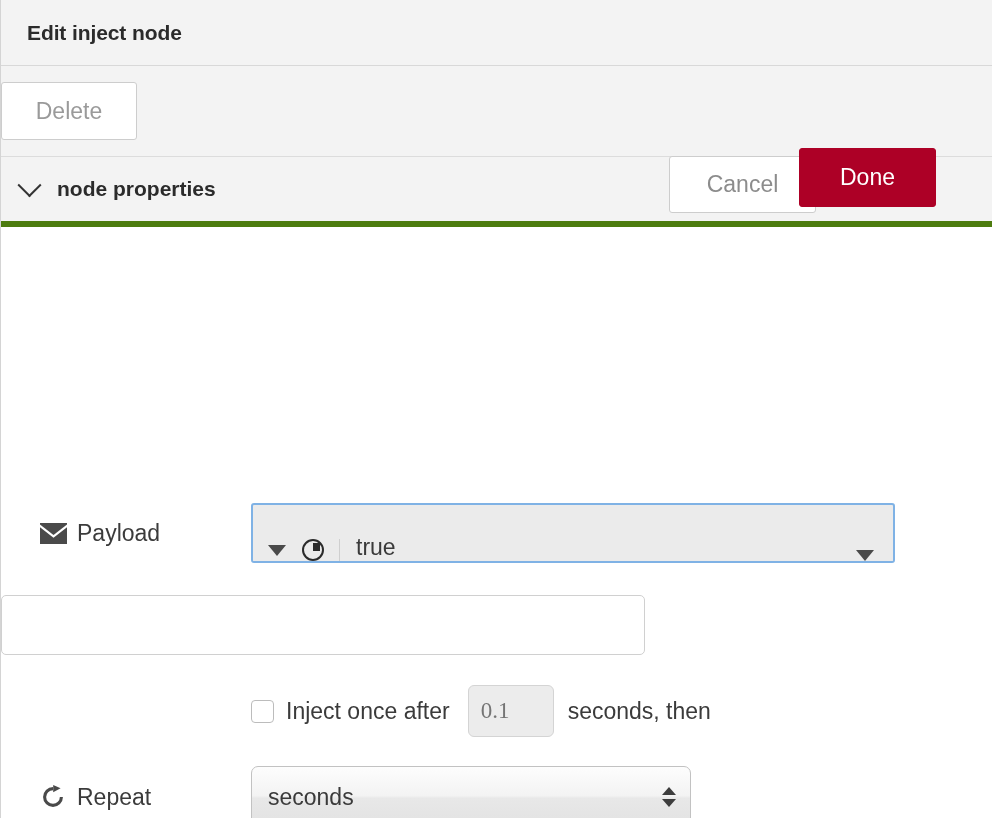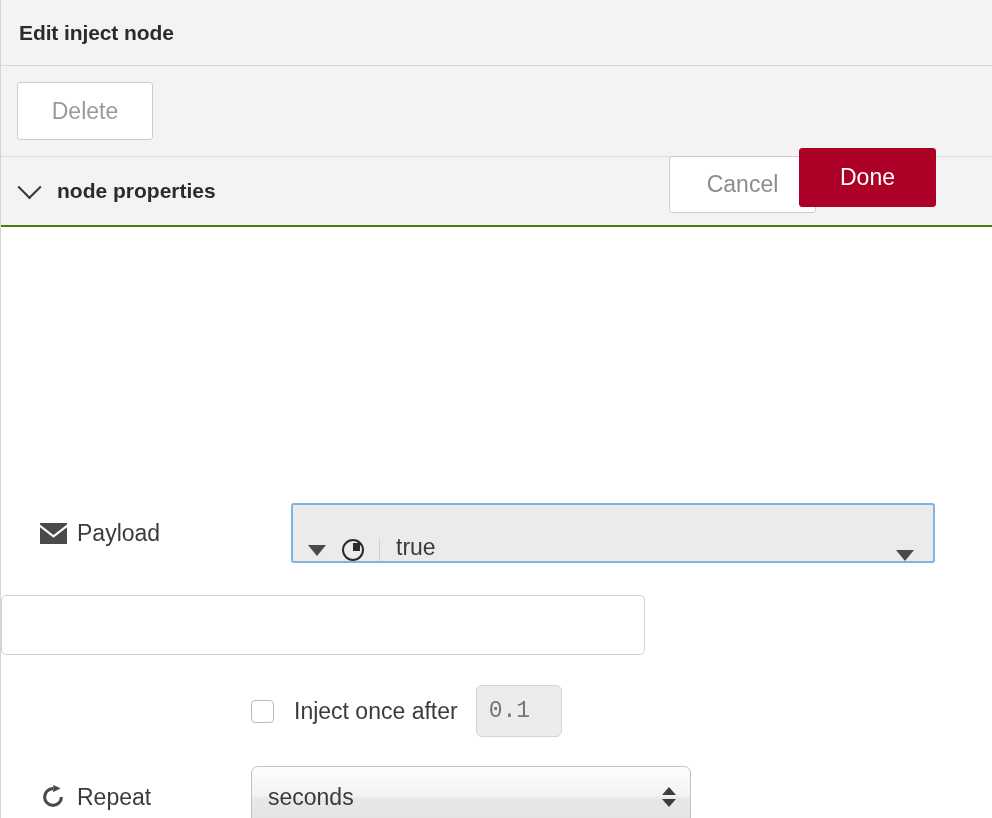--- a/index.html
+++ b/index.html
@@ -27,21 +27,21 @@
   
   .dialog-header {
     height: 66px;
     background: #f3f3f3;
     border-bottom: 1px solid #d8d8d8;
     display: flex;
     align-items: center;
     box-sizing: border-box;
   }
   .dialog-title {
-    margin-left: 18px;
+    margin-left: 26px;
     font-size: 21px;
     font-weight: bold;
     color: #2b2b2b;
     letter-spacing: -0.1px;
   }
 
   
   .dialog-toolbar {
     height: 91px;
     background: #f3f3f3;
@@ -57,21 +57,20 @@
     border-radius: 3px;
     box-sizing: border-box;
     cursor: pointer;
     line-height: 1;
     display: flex;
     align-items: center;
     justify-content: center;
     padding: 0;
   }
   .btn-delete {
-    margin-left: 16px;
     width: 136px;
     height: 58px;
     background: #ffffff;
     border: 1px solid #cdcdcd;
     color: #9a9a9a;
   }
   .btn-cancel {
     position: absolute;
     left: 668px;
     top: 90px;
@@ -89,21 +88,21 @@
     height: 59px;
     background: #ad0026;
     border: 1px solid #ad0026;
     color: #ffffff;
   }
 
   
   .section-band {
     height: 70px;
     background: #f3f3f3;
-    border-bottom: 2px solid #4d7c0f;
+    border-bottom: 6px solid #4d7c0f;
     display: flex;
     align-items: center;
     box-sizing: border-box;
   }
   .chevron-wrap {
     width: 56px;
     display: flex;
     justify-content: center;
     align-items: center;
     cursor: pointer;
@@ -232,34 +231,34 @@
     border: 1.5px solid #bcbcbc;
     border-radius: 4px;
     background: #fff;
     box-sizing: border-box;
     cursor: pointer;
     flex: 0 0 auto;
   }
   .once-text {
     font-size: 23px;
     color: #3b3b3b;
-    margin-left: 20px;
+    margin-left: 12px;
   }
   .delay-input {
     width: 86px;
     height: 52px;
     margin: 0 14px 0 18px;
     background: #ececec;
     border: 1px solid #d4d4d4;
     border-radius: 6px;
     color: #a16207;
     font-size: 23px;
     padding: 0 12px;
     box-sizing: border-box;
-    font-family: Liberation Mono, monospace;
+    font-family: Liberation Serif, serif;
   }
 
   
   .sel {
     position: relative;
     box-sizing: border-box;
     border: 1px solid #c2c2c2;
     border-radius: 7px;
     background: linear-gradient(to bottom, #fdfdfd 0%, #f3f3f3 48%, #e8e8e8 52%, #e2e2e2 100%);
     display: flex;
@@ -312,21 +311,21 @@
 
   <div class="section-band">
     <div class="chevron-wrap">
       <span class="chev"></span>
     </div>
     <div class="section-title">node properties</div>
   </div>
 
   <div class="form">
 
-    <div class="row" style="top:277px;height:58px;gap:40px;">
+    <div class="row" style="top:277px;height:58px;">
       <div class="label">
         <span class="ico">
           <svg width="27" height="21" viewBox="0 0 27 21">
             <path d="M0 1.5 L13.5 12 L27 1.5 L27 0 L0 0 Z" fill="#4a4a4a"></path>
             <path d="M0 4.2 L0 21 L27 21 L27 4.2 L13.5 14.7 Z" fill="#4a4a4a"></path>
           </svg>
         </span>
         <span>Payload</span>
       </div>
       <div class="typed-input">
@@ -342,20 +341,21 @@
     </div>
 
     <div class="row" style="top:368px;height:60px;">
       <input class="text-input" style="width: 644px; height: 60px;" type="text" value="">
     </div>
 
     <div class="row" style="top:458px;height:52px;padding-left:250px;box-sizing:border-box;">
       <span class="chk"></span>
       <span class="once-text">Inject once after</span>
       <input class="delay-input" type="text" placeholder="0.1" style="">
+      <span class="once-text" style="margin-left:0;">seconds, then</span>
     </div>
 
     <div class="row" style="top:540px;height:60px;">
       <div class="label">
         <span class="ico">
           <svg width="24" height="24" viewBox="0 0 24 24">
             <path d="M12 3.6 A8.4 8.4 0 1 0 20.4 12" fill="none" stroke="#4a4a4a" stroke-width="3.1" stroke-linecap="butt"></path>
             <path d="M12.2 0 L19.6 3.3 L12.2 7.2 Z" fill="#4a4a4a"></path>
           </svg>
         </span>

